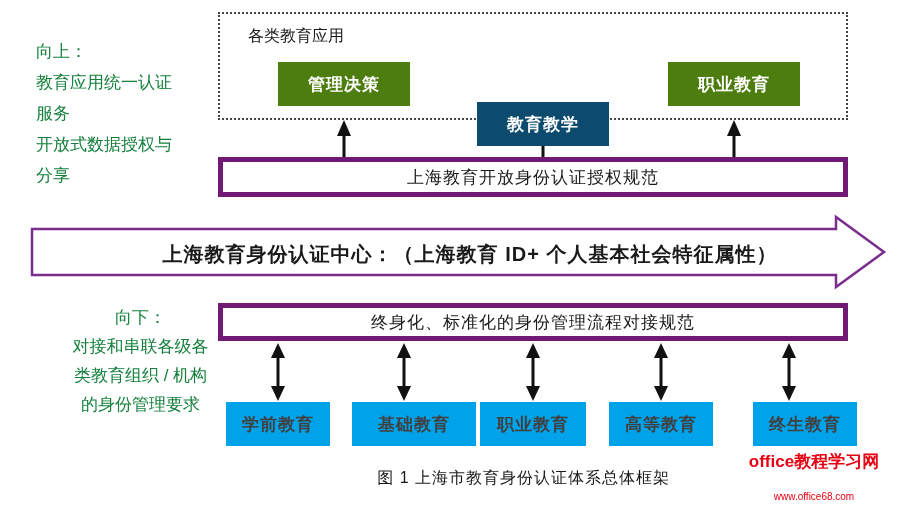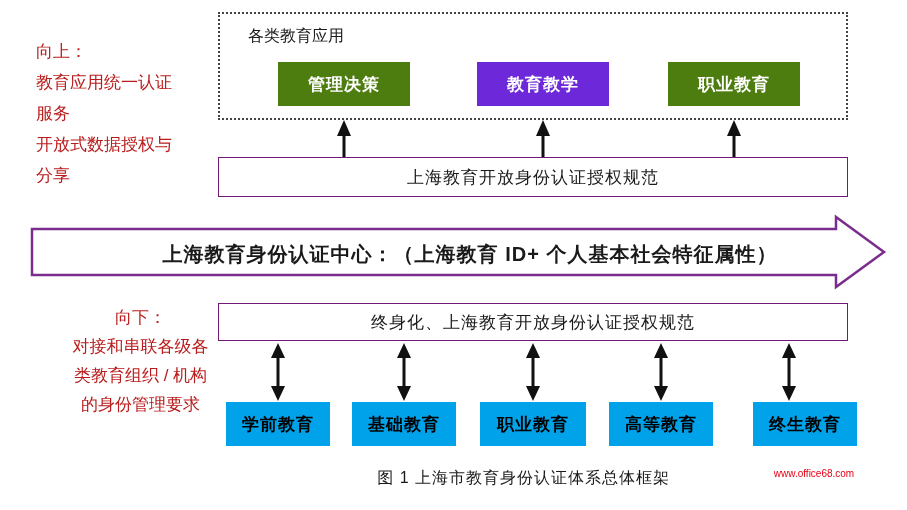--- a/index.html
+++ b/index.html
@@ -10,70 +10,70 @@
     height: 510px;
     background: #ffffff;
     font-family: "Liberation Sans", "DejaVu Sans", sans-serif;
     color: #1a1a1a;
     overflow: hidden;
   }
   .abs { position: absolute; }
   .side-label {
     font-size: 17px;
     white-space: pre-line;
-    color: #b91c1c;
+    color: #15803d;
     z-index: 2;
   }
   .label-up { left: 36px; top: 36px; width: 185px; line-height: 31px; }
   .label-down { left: 48px; top: 303px; width: 185px; line-height: 29px; text-align: center; }
   .dotted-box {
     left: 218px; top: 12px; width: 630px; height: 108px;
     border: 2px dotted #444;
     z-index: 1;
   }
   .apps-title {
     left: 248px; top: 26px; font-size: 16px; z-index: 2;
   }
   .app-btn {
     top: 62px; width: 132px; height: 44px;
     display: flex; align-items: center; justify-content: center;
     color: #ffffff; font-size: 17px; font-weight: bold;
     letter-spacing: 1px; z-index: 2;
   }
   .btn-blue { background: #4d7c0f; }
-  .btn-orange { background: #6d28d9; }
+  .btn-orange { background: #0c4a6e; margin-top: 40px; }
   .btn-1 { left: 278px; }
   .btn-2 { left: 477px; }
   .btn-3 { left: 668px; }
   .spec-box {
     left: 218px; width: 630px;
-    border: 1px solid #701a75;
+    border: 5px solid #701a75;
     background: #ffffff;
     display: flex; align-items: center; justify-content: center;
     font-size: 17px; letter-spacing: 1px;
     z-index: 2;
   }
   .auth-box { top: 157px; height: 40px; }
   .manage-box { top: 303px; height: 38px; }
   .arrow-layer { left: 0; top: 0; z-index: 1; }
   .center-arrow-text {
     left: 110px; top: 241px; width: 720px;
     text-align: center; font-size: 20px; font-weight: bold;
     letter-spacing: 1px;
     z-index: 3;
   }
   .edu-box {
     top: 402px; height: 44px;
-    background: #00a2e9; color: #000000;
+    background: #00a2e9; color: #404040;
     display: flex; align-items: center; justify-content: center;
     font-size: 17px; font-weight: bold; letter-spacing: 1px;
     z-index: 2;
   }
   .edu-1 { left: 226px; width: 104px; }
-  .edu-2 { left: 352px; width: 104px; }
+  .edu-2 { left: 352px; width: 124px; }
   .edu-3 { left: 480px; width: 106px; }
   .edu-4 { left: 609px; width: 104px; }
   .edu-5 { left: 737px; width: 104px; margin-left: 16px; }
   .caption {
     left: 250px; top: 468px; width: 420px;
     text-align: right; font-size: 16px; letter-spacing: 1px;
     z-index: 2;
   }
   .watermark {
     left: 740px; top: 450px; width: 148px;
@@ -145,27 +145,28 @@
   <div class="abs apps-title">各类教育应用</div>
 
   <div class="abs app-btn btn-blue btn-1">管理决策</div>
   <div class="abs app-btn btn-orange btn-2">教育教学</div>
   <div class="abs app-btn btn-blue btn-3">职业教育</div>
 
   <div class="abs spec-box auth-box">上海教育开放身份认证授权规范</div>
 
   <div class="abs center-arrow-text">上海教育身份认证中心：（上海教育 ID+ 个人基本社会特征属性）</div>
 
-  <div class="abs spec-box manage-box">终身化、上海教育开放身份认证授权规范</div>
+  <div class="abs spec-box manage-box">终身化、标准化的身份管理流程对接规范</div>
 
   <div class="abs edu-box edu-1">学前教育</div>
   <div class="abs edu-box edu-2">基础教育</div>
   <div class="abs edu-box edu-4">高等教育</div>
   <div class="abs edu-box edu-3">职业教育</div>
   <div class="abs edu-box edu-5">终生教育</div>
 
   <div class="abs caption">图 1 上海市教育身份认证体系总体框架</div>
 
   <div class="abs watermark">
+    <div class="watermark-line1">office教程学习网</div>
     <div class="watermark-line2">www.office68.com</div>
   </div>
 
 </div>
 
 </body></html>

